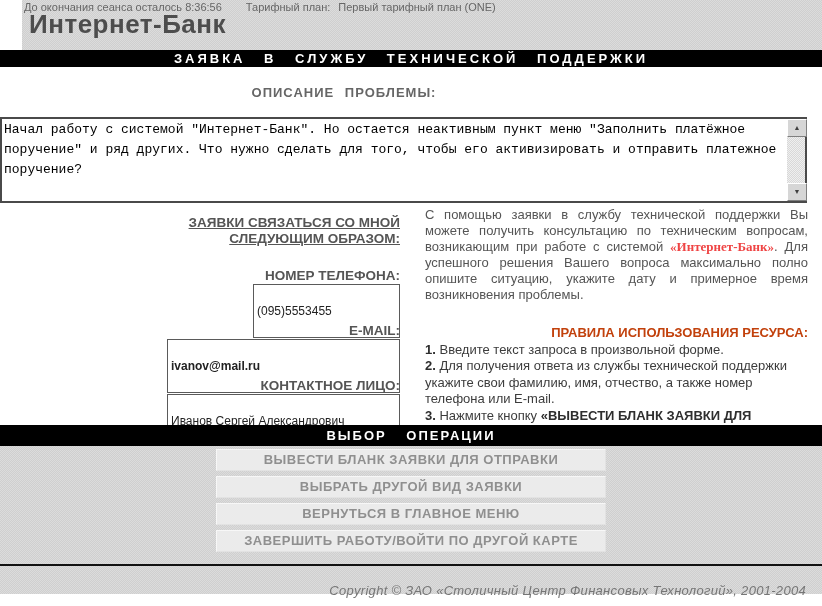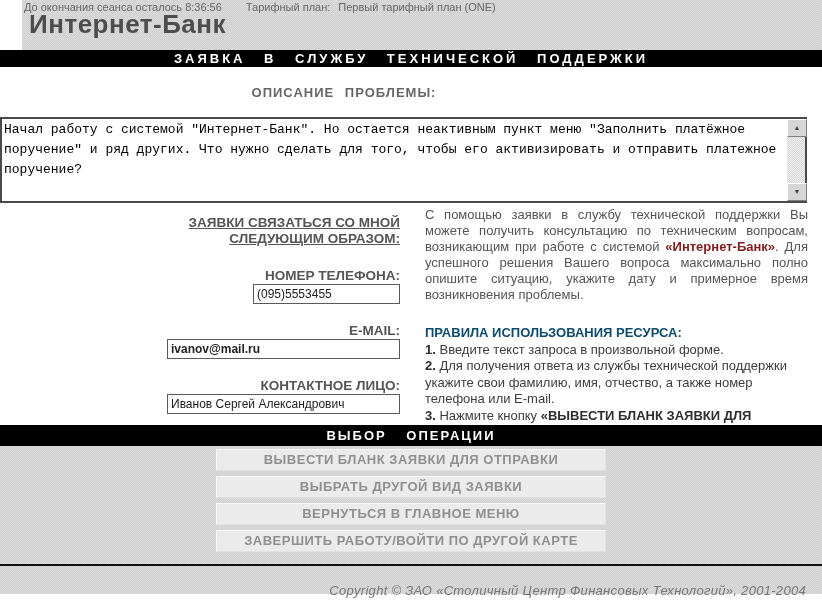--- a/index.html
+++ b/index.html
@@ -54,33 +54,33 @@
 
   .form-heading{position:absolute;left:0;top:215px;width:400px;text-align:right;
     font-weight:bold;font-size:13.5px;line-height:16px;color:#555;
     text-decoration:underline;}
   .field-label{position:absolute;left:0;width:400px;text-align:right;
     font-weight:bold;font-size:13.5px;color:#555;}
   .lbl-phone{top:268px;}
   .lbl-email{top:323px;}
   .lbl-contact{top:378px;}
   .text-input{position:absolute;height:16px;border:1px solid #5a5a5a;background:#fff;
-    font-family:"Liberation Sans",sans-serif;font-size:12px;color:#222;padding:1px 3px;outline:none;}
+    font-family:"Liberation Sans",sans-serif;font-size:12px;color:#222;padding:18px 3px;outline:none;}
   .inp-phone{left:253px;top:284px;width:139px;}
   .inp-email{left:167px;top:339px;width:225px;font-weight:bold;}
   .inp-contact{left:167px;top:394px;width:225px;}
 
   .notice{position:absolute;left:425px;top:207px;width:383px;
     font-size:13px;line-height:16px;color:#555;text-align:justify;}
   .notice-title{font-weight:bold;color:#7f7f7f;text-align:left;}
-  .notice b{color:#7f1d1d;}
+  .notice b{color:#ef4444;font-family:Liberation Serif, serif;}
 
   .rules{position:absolute;left:425px;top:325px;width:383px;
     font-size:13px;line-height:16.5px;color:#3c3c3c;}
-  .rules-title{font-weight:bold;color:#0c4a6e;}
+  .rules-title{font-weight:bold;color:#c2410c;text-align:right;}
   .rules b{color:#2e2e2e;}
 
   .button-area{position:absolute;left:0;top:446px;width:822px;height:148px;}
   .op-button{position:absolute;left:216px;width:390px;height:22px;
     background:#ebebeb;border:1px solid #e2e2e2;border-top-color:#f7f7f7;border-left-color:#f7f7f7;
     box-sizing:border-box;
     color:#8f8f8f;font-weight:bold;font-size:13px;letter-spacing:0.5px;
     text-align:center;line-height:20px;cursor:pointer;
     font-family:"Liberation Sans",sans-serif;}
   .btn-1{top:3px;} .btn-2{top:30px;} .btn-3{top:57px;} .btn-4{top:84px;}

